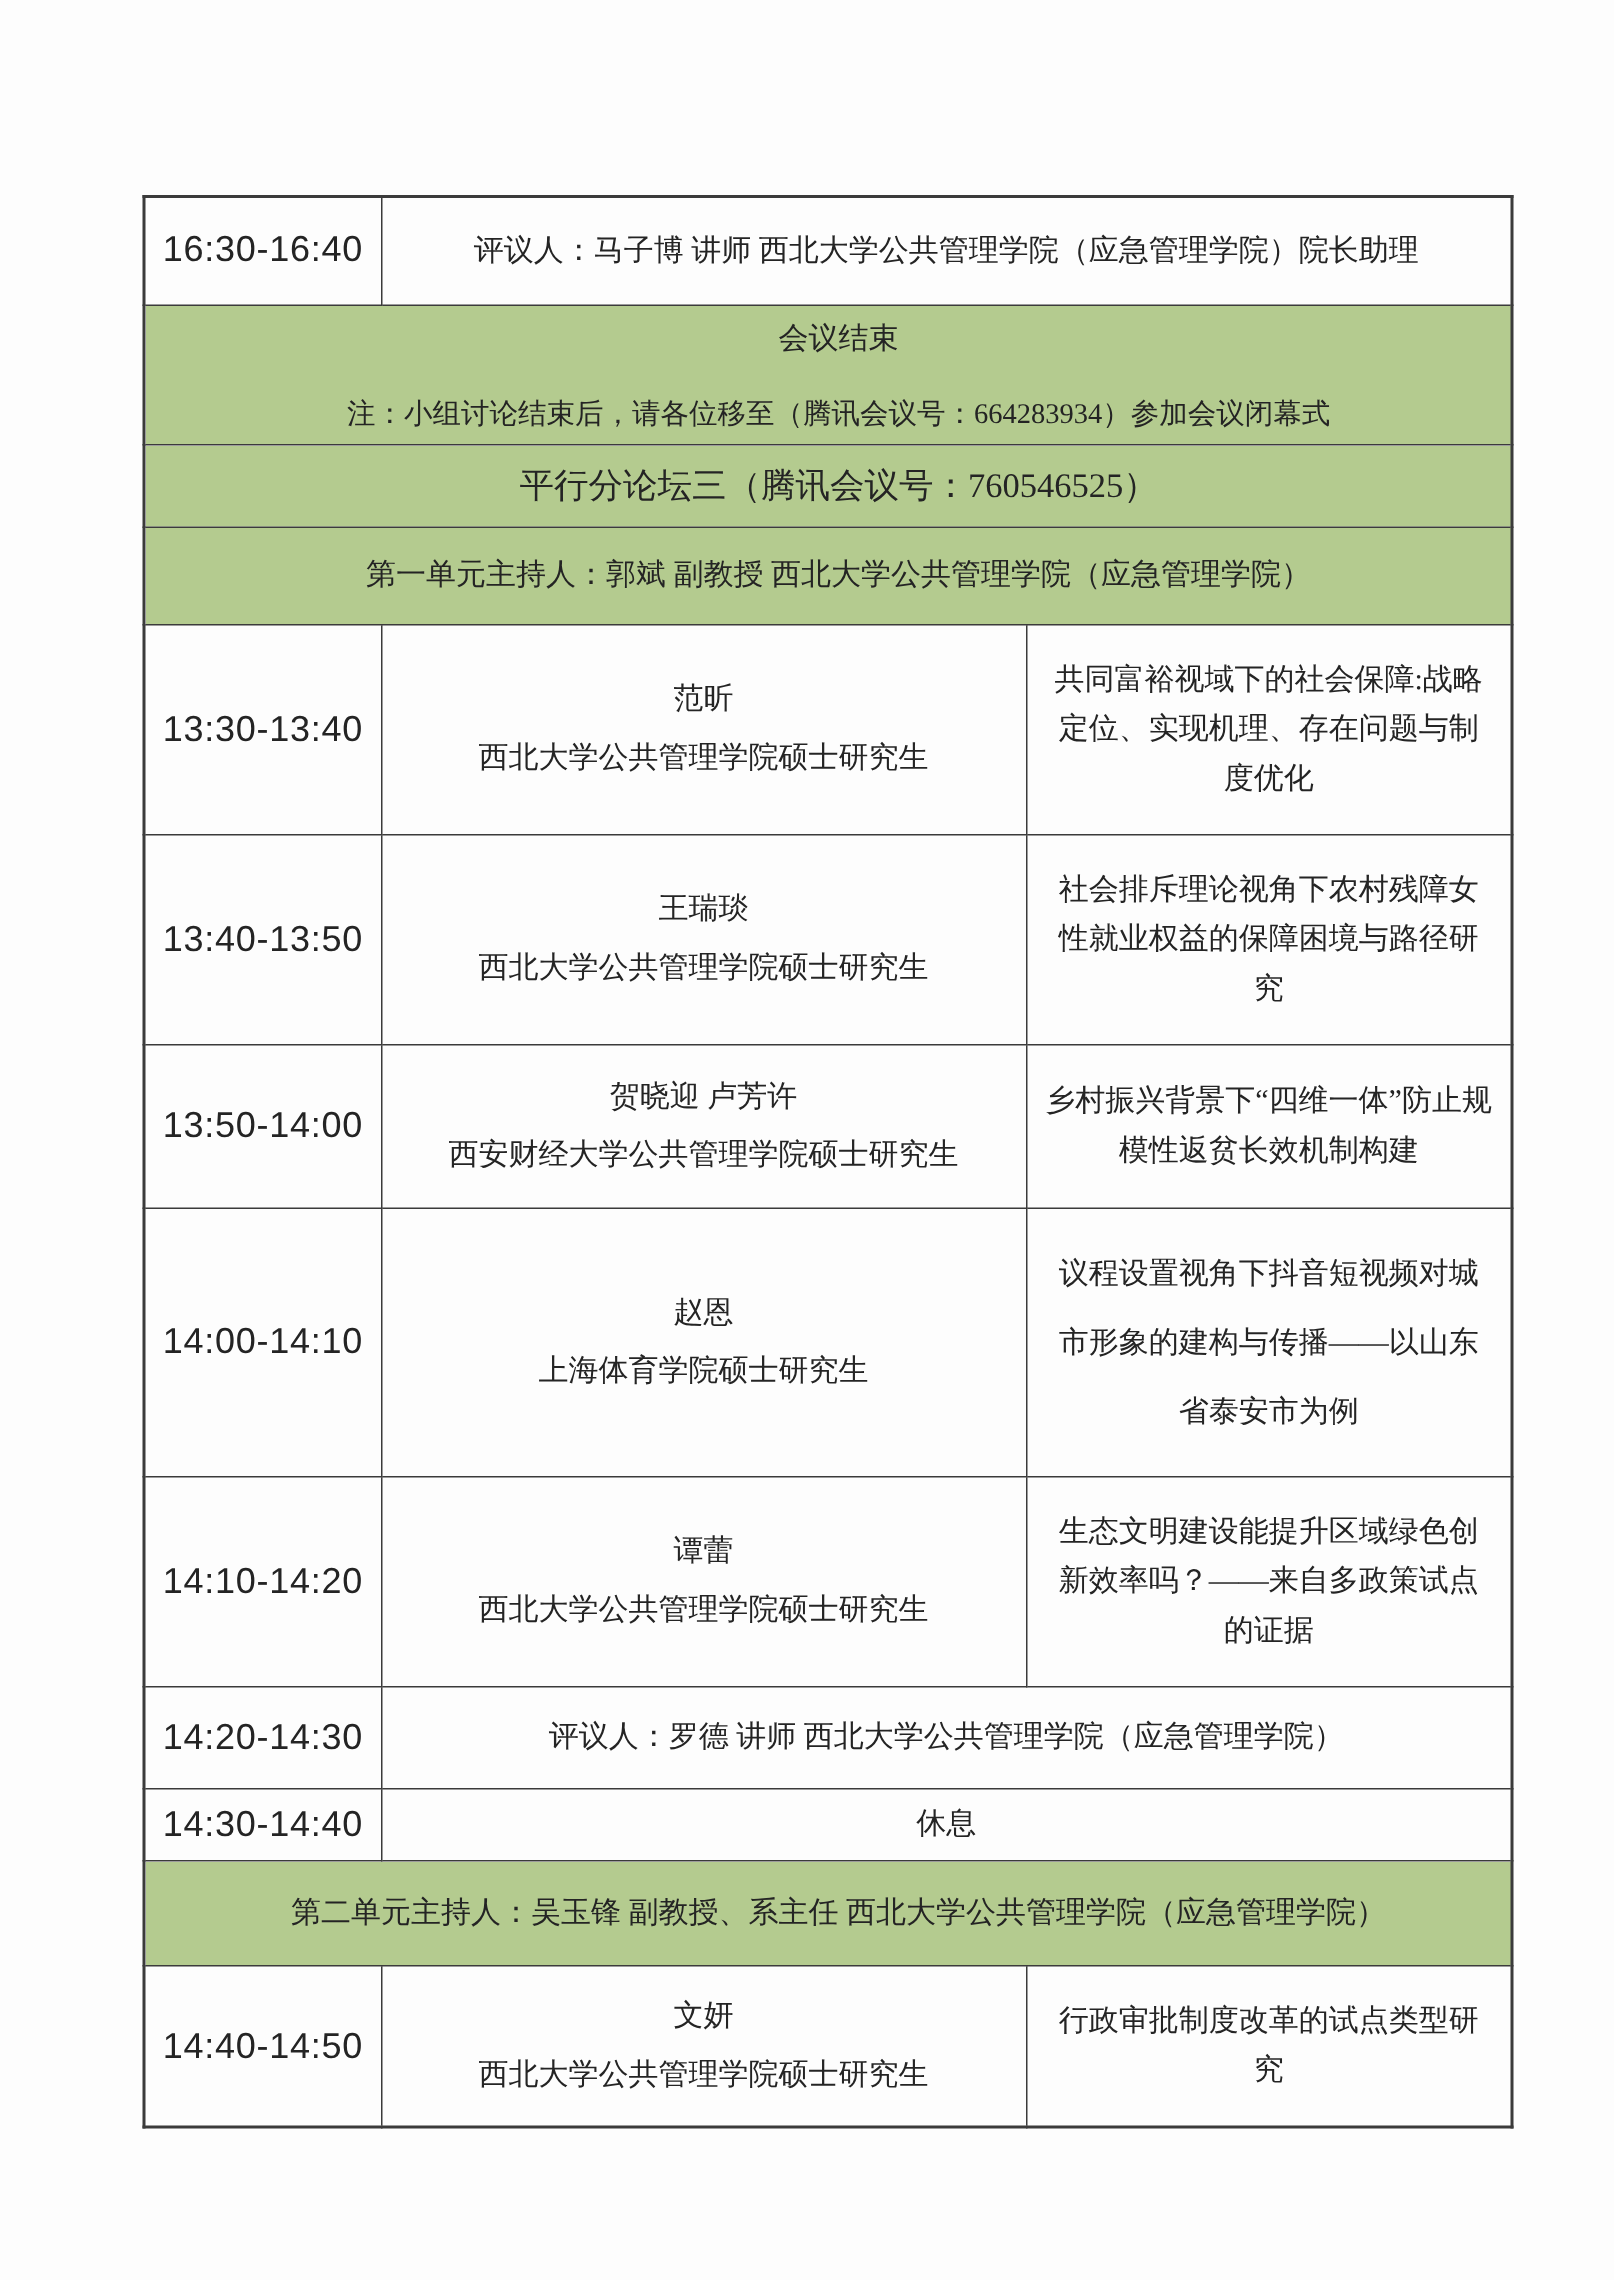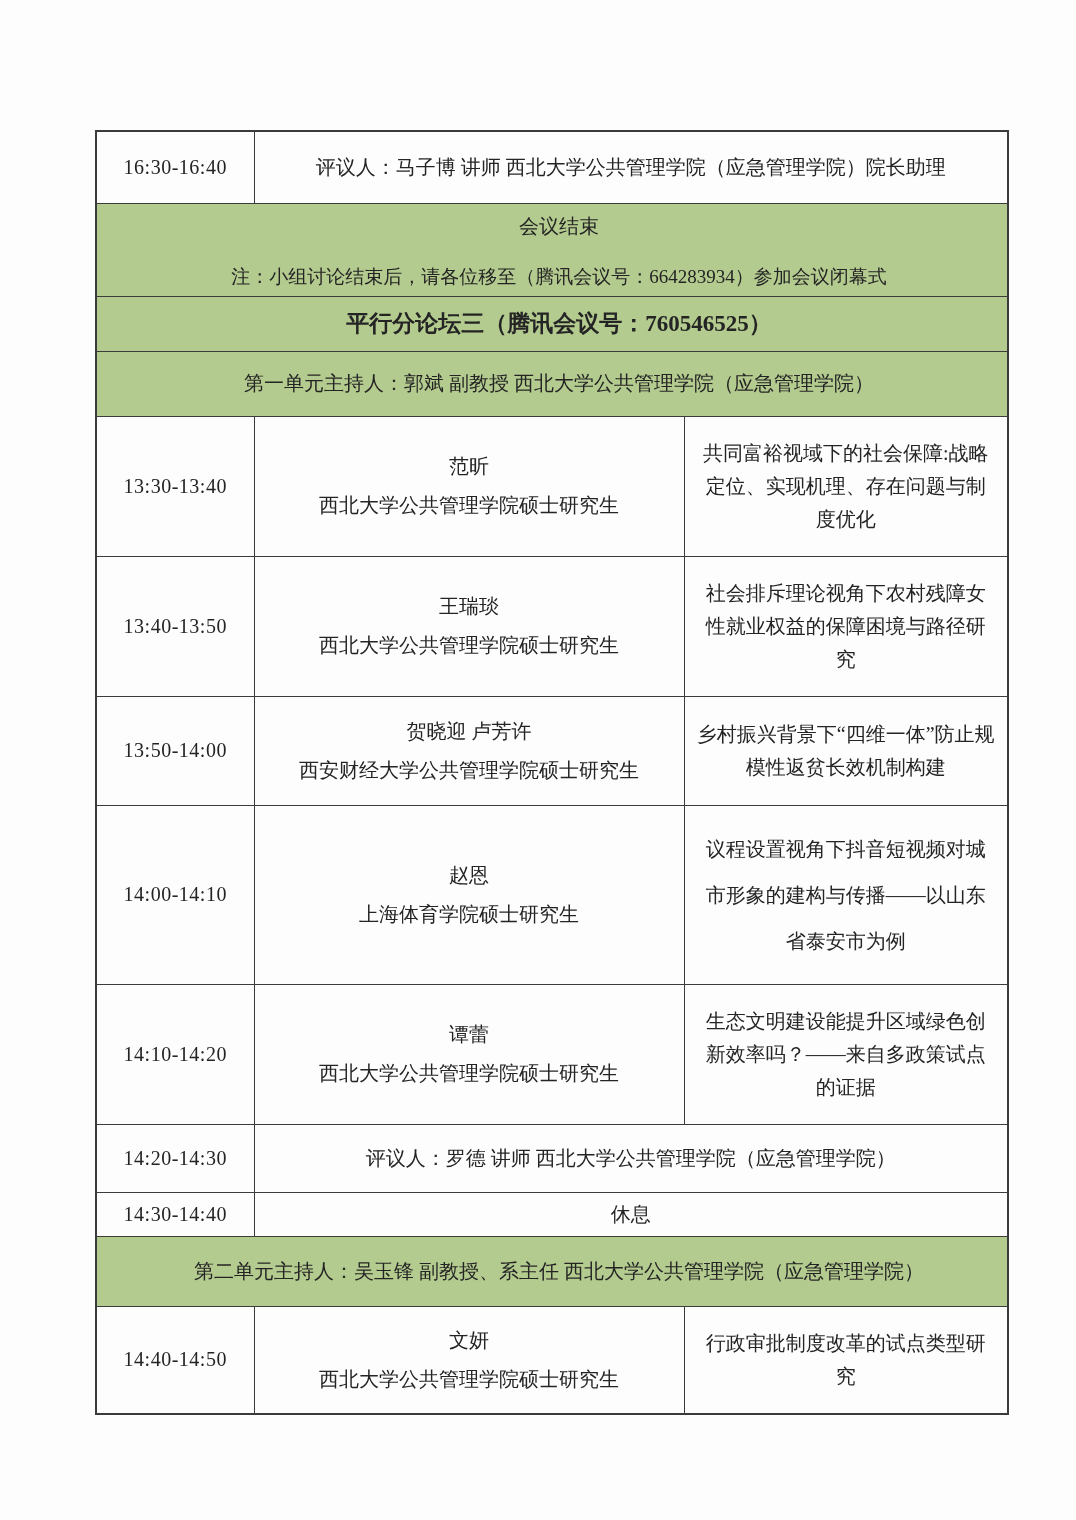--- a/index.html
+++ b/index.html
@@ -20,25 +20,25 @@
     border:1.5px solid #3b3b3b;
     text-align:center;
     vertical-align:middle;
     padding:4px 10px;
     font-size:20px;
     line-height:1.65;
     overflow:hidden;
   }
   .green{ background:#b4cb8f;padding-left:24px; }
   .time{
-    font-family:Liberation Serif, serif;
-    font-size:20px;
+    font-family:Liberation Sans, sans-serif;
+    font-size:24px;
     letter-spacing:0.5px;
   }
-  .forum-title{ font-size:23px; font-weight:bold; }
+  .forum-title{ font-size:23px; font-weight:normal; }
   .bold{ font-weight:bold; }
   .closing-note{ margin-top:18px; font-size:19px; }
   .closing-title{ margin-top:2px; }
   .affil{ margin-top:6px; }
   .loose{ line-height:2.3; }
   .title-cell{ padding:20px 12px; }
 </style>
 </head>
 <body>
 

